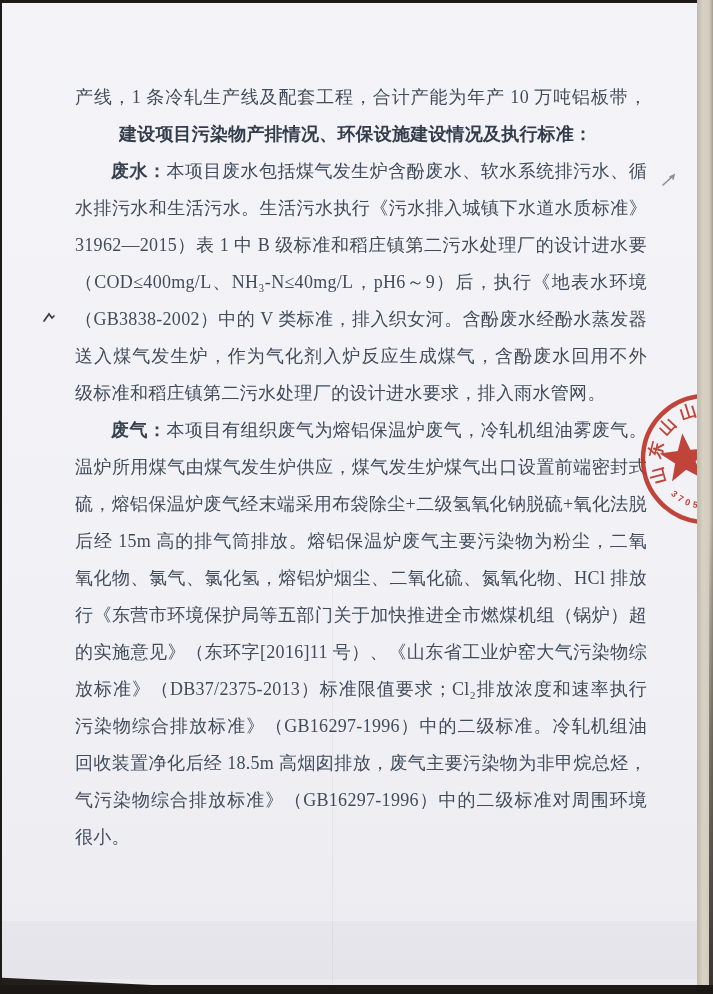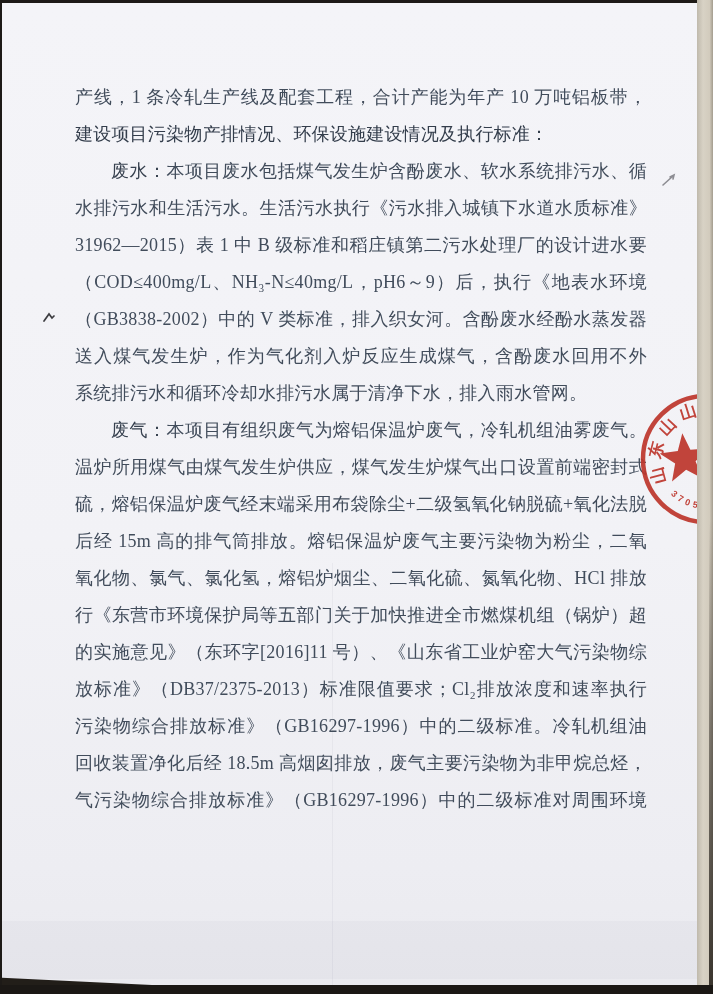--- a/index.html
+++ b/index.html
@@ -51,26 +51,27 @@
     letter-spacing:0.3px;
   }
   .tline {
     height:37px; overflow:hidden;
     text-align:justify; text-align-last:justify;
   }
   .tline.short { text-align-last:left; }
   .tline.indent { text-indent:36px; }
   .heading-line {
     font-family:"Liberation Sans","DejaVu Sans",sans-serif;
-    font-weight:normal; color:#333d4b;
+    font-weight:bold; color:#333d4b;
     letter-spacing:0.2px;
+    margin-left:44px;
   }
   .plabel {
     font-family:"Liberation Sans","DejaVu Sans",sans-serif;
-    font-weight:normal; color:#37414f;
+    font-weight:bold; color:#37414f;
   }
   
   .stamp {
     position:absolute; left:626px; top:384px; width:152px; height:150px;
     opacity:0.92;
   }
   .stamp text {
     font-family:"Liberation Sans","DejaVu Sans",sans-serif;
     font-weight:bold;
   }
@@ -91,33 +92,34 @@
       <div class="tline">产线，1 条冷轧生产线及配套工程，合计产能为年产 10 万吨铝板带，总投资</div>
 
       <div class="tline short heading-line">建设项目污染物产排情况、环保设施建设情况及执行标准：</div>
 
       <div class="tline indent"><span class="plabel">废水：</span><span>本项目废水包括煤气发生炉含酚废水、软水系统排污水、循环冷却</span></div>
       <div class="tline">水排污水和生活污水。生活污水执行《污水排入城镇下水道水质标准》（GB/T</div>
       <div class="tline">31962—2015）表 1 中 B 级标准和稻庄镇第二污水处理厂的设计进水要求</div>
       <div class="tline">（COD≤400mg/L、NH₃-N≤40mg/L，pH6～9）后，执行《地表水环境质量标准》</div>
       <div class="tline">（GB3838-2002）中的 V 类标准，排入织女河。含酚废水经酚水蒸发器蒸发后</div>
       <div class="tline">送入煤气发生炉，作为气化剂入炉反应生成煤气，含酚废水回用不外排；软水</div>
-      <div class="tline short">系统排污水和循环冷却水排污水属于清净下水，排入雨水管网。</div>
+      <div class="tline short">级标准和稻庄镇第二污水处理厂的设计进水要求，排入雨水管网。</div>
 
       <div class="tline indent"><span class="plabel">废气：</span><span>本项目有组织废气为熔铝保温炉废气，冷轧机组油雾废气。熔铝保</span></div>
       <div class="tline">温炉所用煤气由煤气发生炉供应，煤气发生炉煤气出口设置前端密封式碱液脱</div>
       <div class="tline">硫，熔铝保温炉废气经末端采用布袋除尘+二级氢氧化钠脱硫+氧化法脱硝装置</div>
       <div class="tline">后经 15m 高的排气筒排放。熔铝保温炉废气主要污染物为粉尘，二氧化硫、氮</div>
       <div class="tline">氧化物、氯气、氯化氢，熔铝炉烟尘、二氧化硫、氮氧化物、HCl 排放浓度执</div>
       <div class="tline">行《东营市环境保护局等五部门关于加快推进全市燃煤机组（锅炉）超低排放</div>
       <div class="tline">的实施意见》（东环字[2016]11 号）、《山东省工业炉窑大气污染物综合排</div>
       <div class="tline">放标准》（DB37/2375-2013）标准限值要求；Cl₂排放浓度和速率执行《大气</div>
       <div class="tline">污染物综合排放标准》（GB16297-1996）中的二级标准。冷轧机组油雾经油雾</div>
       <div class="tline">回收装置净化后经 18.5m 高烟囱排放，废气主要污染物为非甲烷总烃，执行大</div>
       <div class="tline">气污染物综合排放标准》（GB16297-1996）中的二级标准对周围环境空气影响</div>
+      <div class="tline short">很小。</div>
     </div>
 
     <svg class="stamp" viewBox="0 0 152 150" width="152" height="150">
       <defs>
         <path id="arcTop" d="M 41.1 97.8 A 45 45 0 1 1 122 62.6" fill="none"></path>
         <path id="arcBottom" d="M 38.6 102.8 A 50 50 0 0 0 117.4 102.8" fill="none"></path>
       </defs>
       <circle cx="78" cy="72" r="63" fill="none" stroke="#bd362c" stroke-width="4.5"></circle>
       <polygon points="57,46 50.65,63.26 32.27,63.97 46.73,75.34 41.72,93.03 57,82.8 72.28,93.03 67.27,75.34 81.73,63.97 63.35,63.26" fill="#bd362c" transform="rotate(-6 57 72)"></polygon>
       <text font-size="16.5" letter-spacing="6.5" fill="#bd362c">

